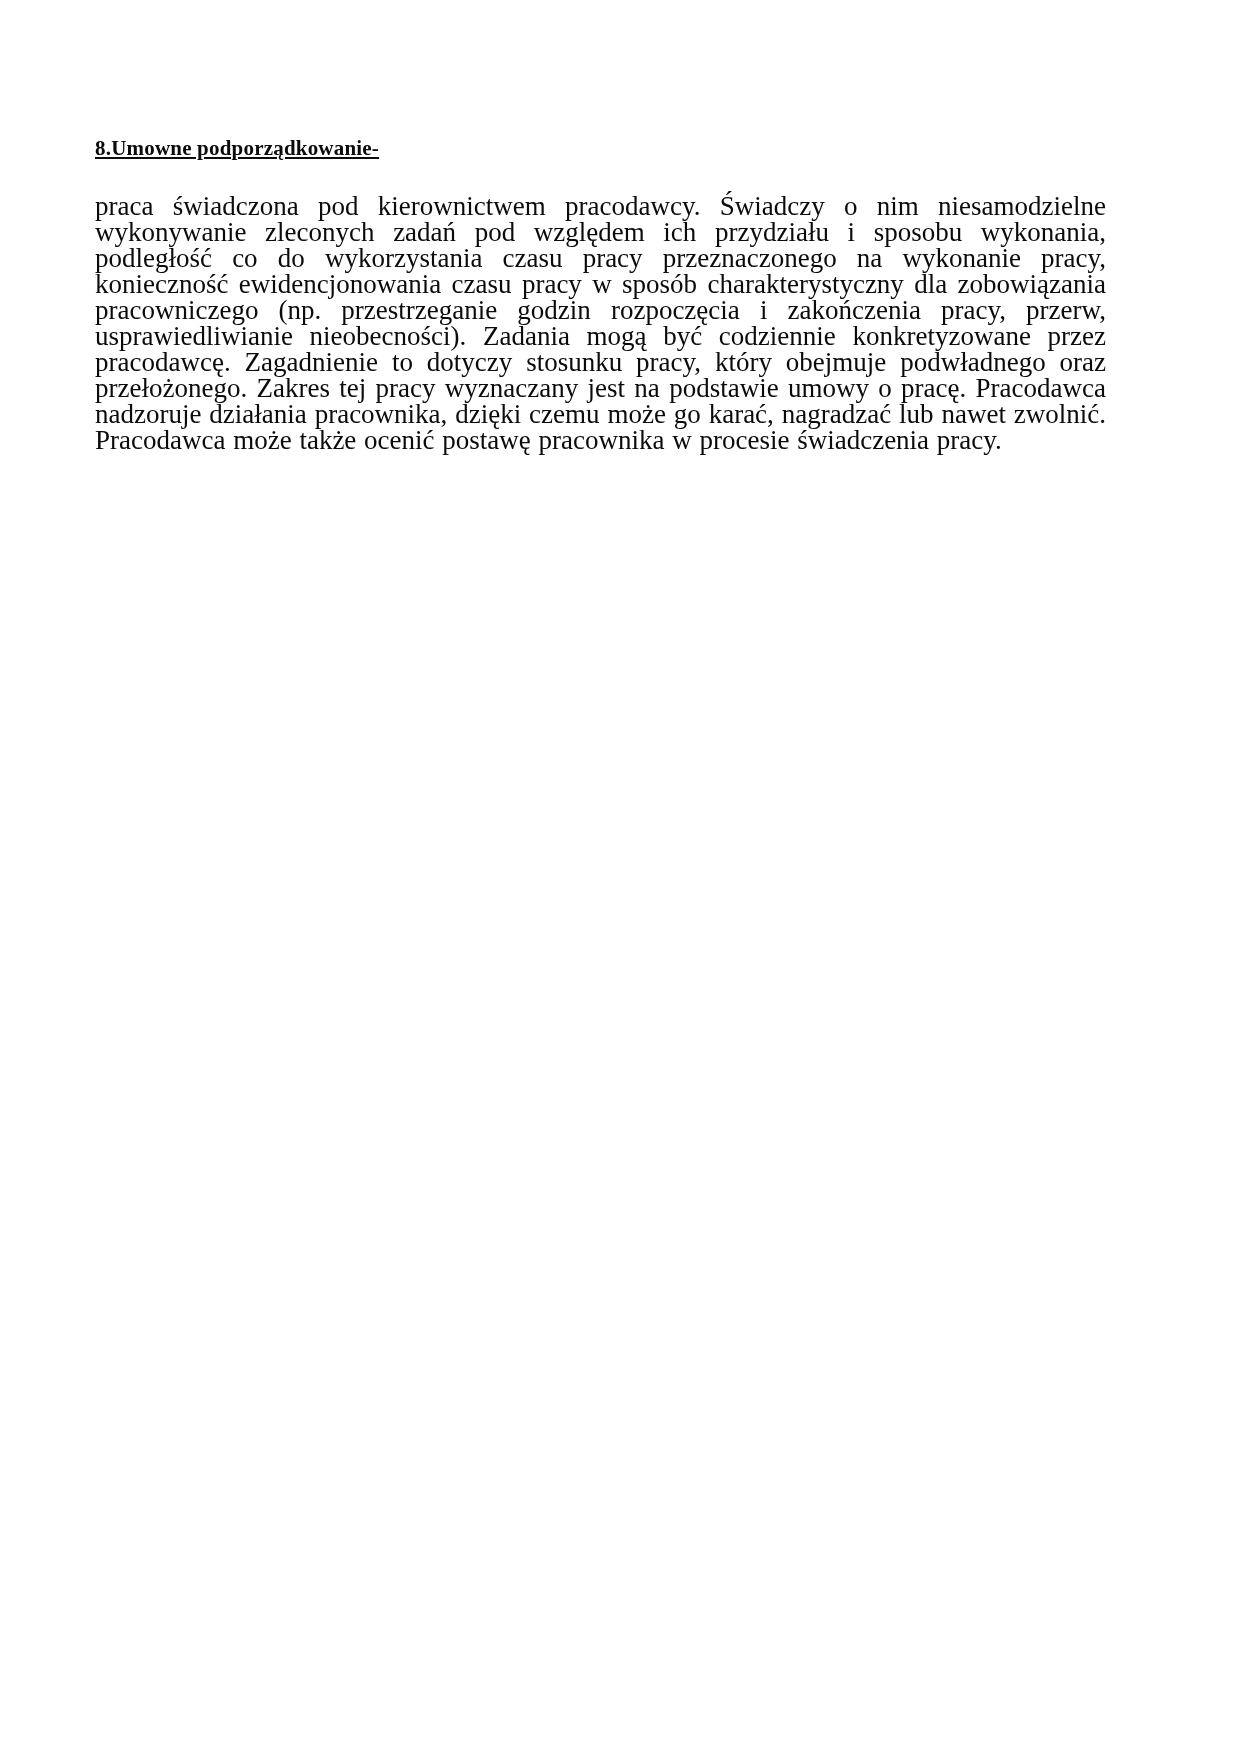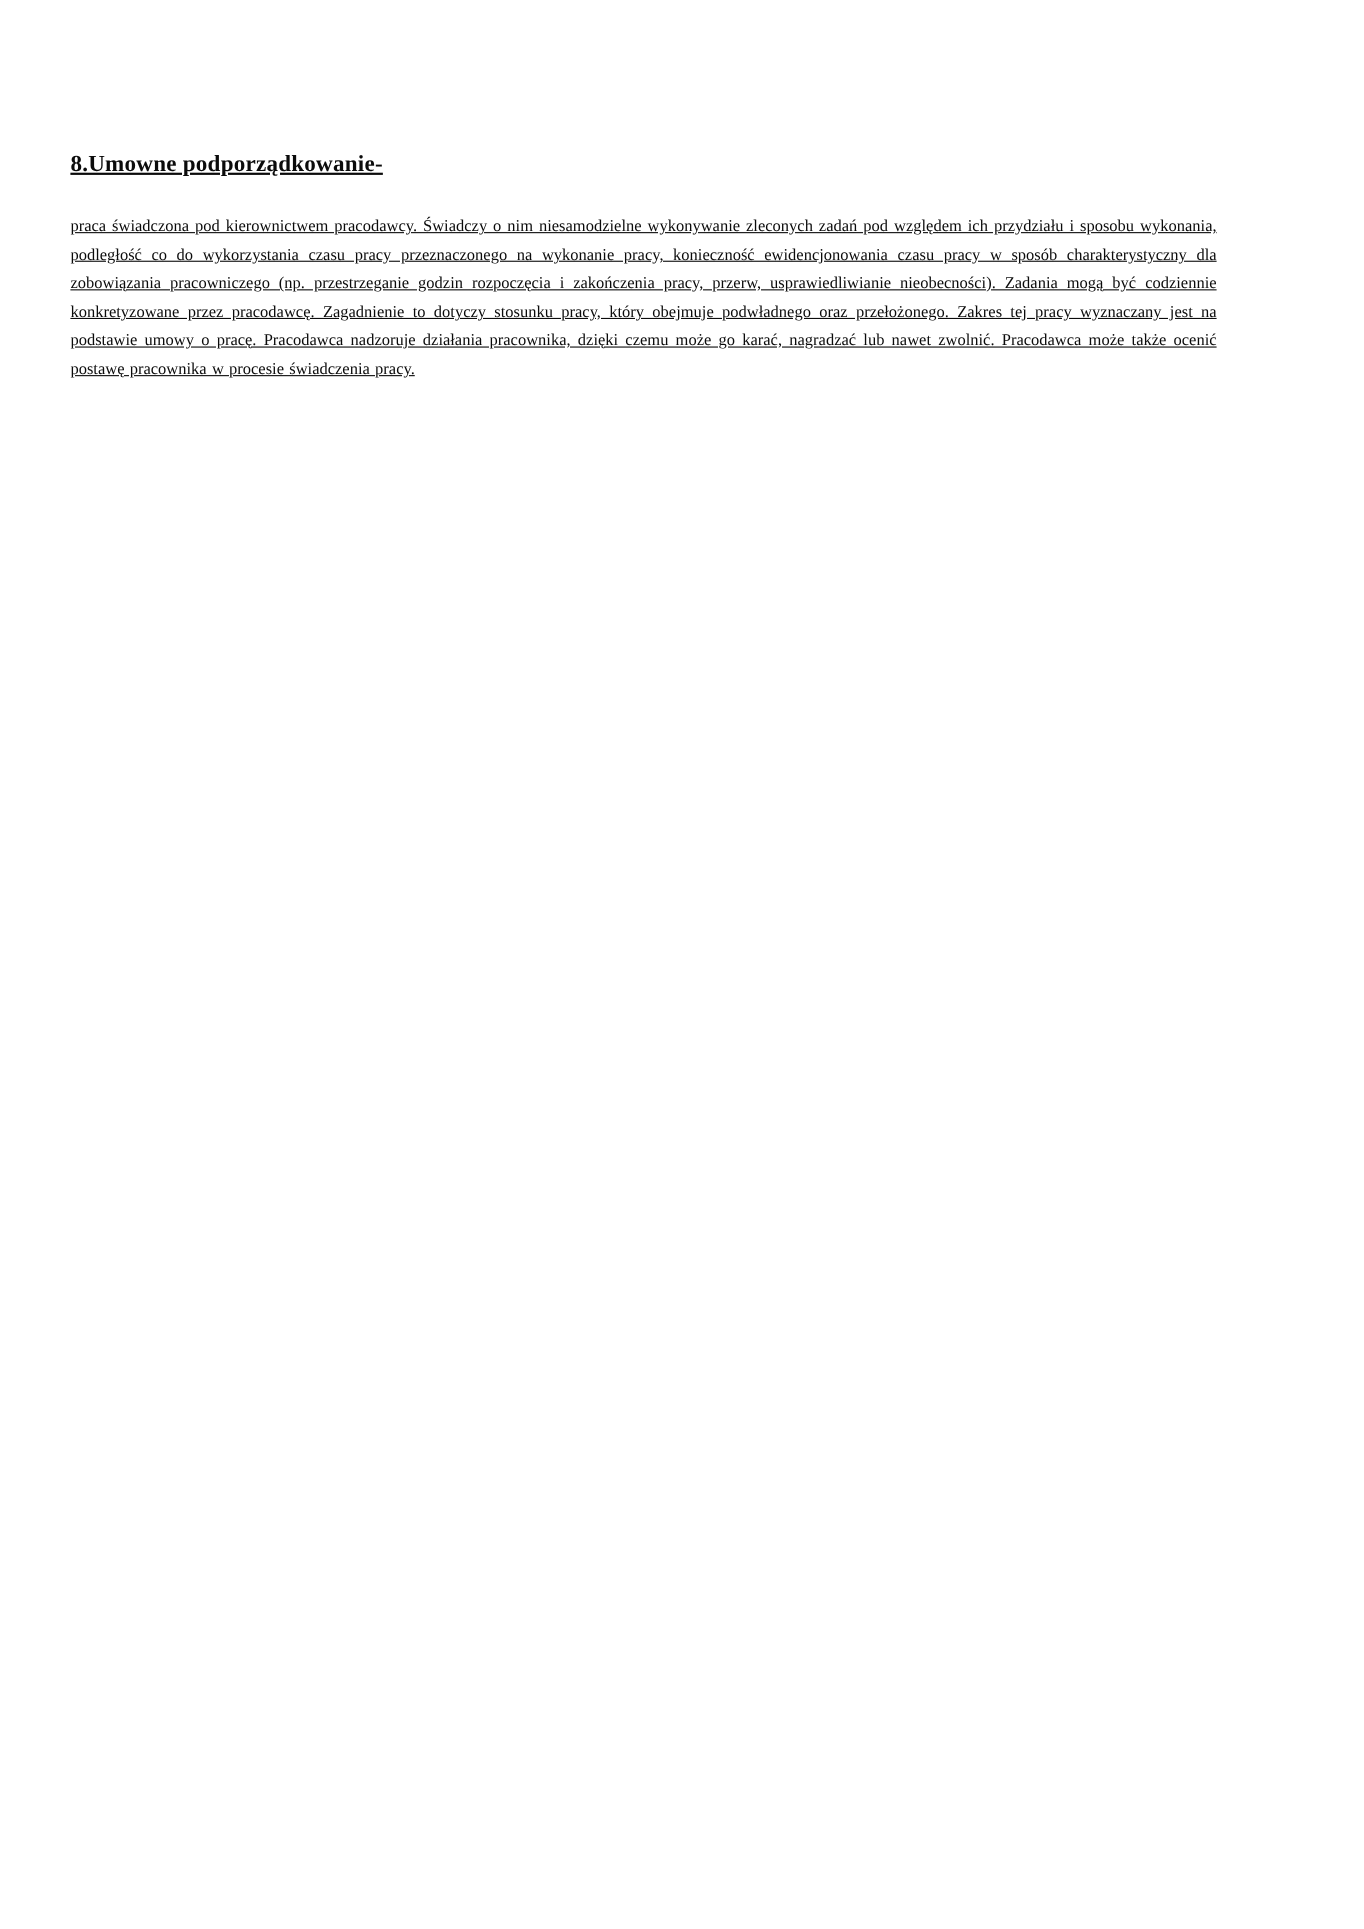--- a/index.html
+++ b/index.html
@@ -11,39 +11,38 @@
       width: 1240px;
       height: 1754px;
       font-family: "Liberation Serif", "DejaVu Serif", serif;
       color: #0b0b0b;
       overflow: hidden;
     }
     .page {
       box-sizing: border-box;
       width: 1240px;
       height: 1754px;
-      padding: 135px 134px 0 64px;
+      padding: 135px 134px 0 95px;
       background: #ffffff;
     }
     .heading {
       font-size: 21px;
       line-height: 26px;
       font-weight: bold;
       text-decoration: underline;
       margin: 0 0 32px 0;
       letter-spacing: 0.2px;
     }
     .body-text {
-      font-size: 15px;
+      font-size: 27px;
       line-height: 26px;
       margin: 0;
       text-align: justify;
       text-justify: inter-word;
       word-spacing: 1px;
-      text-decoration: underline;
     }
   </style>
 </head>
 <body>
 
 <div class="page">
   <h1 class="heading">8.Umowne podporządkowanie-</h1>
   <p class="body-text">praca świadczona pod kierownictwem pracodawcy. Świadczy o nim niesamodzielne wykonywanie zleconych zadań pod względem ich przydziału i sposobu wykonania, podległość co do wykorzystania czasu pracy przeznaczonego na wykonanie pracy, konieczność ewidencjonowania czasu pracy w sposób charakterystyczny dla zobowiązania pracowniczego (np. przestrzeganie godzin rozpoczęcia i zakończenia pracy, przerw, usprawiedliwianie nieobecności). Zadania mogą być codziennie konkretyzowane przez pracodawcę. Zagadnienie to dotyczy stosunku pracy, który obejmuje podwładnego oraz przełożonego. Zakres tej pracy wyznaczany jest na podstawie umowy o pracę. Pracodawca nadzoruje działania pracownika, dzięki czemu może go karać, nagradzać lub nawet zwolnić. Pracodawca może także ocenić postawę pracownika w procesie świadczenia pracy.</p>
 </div>
 

